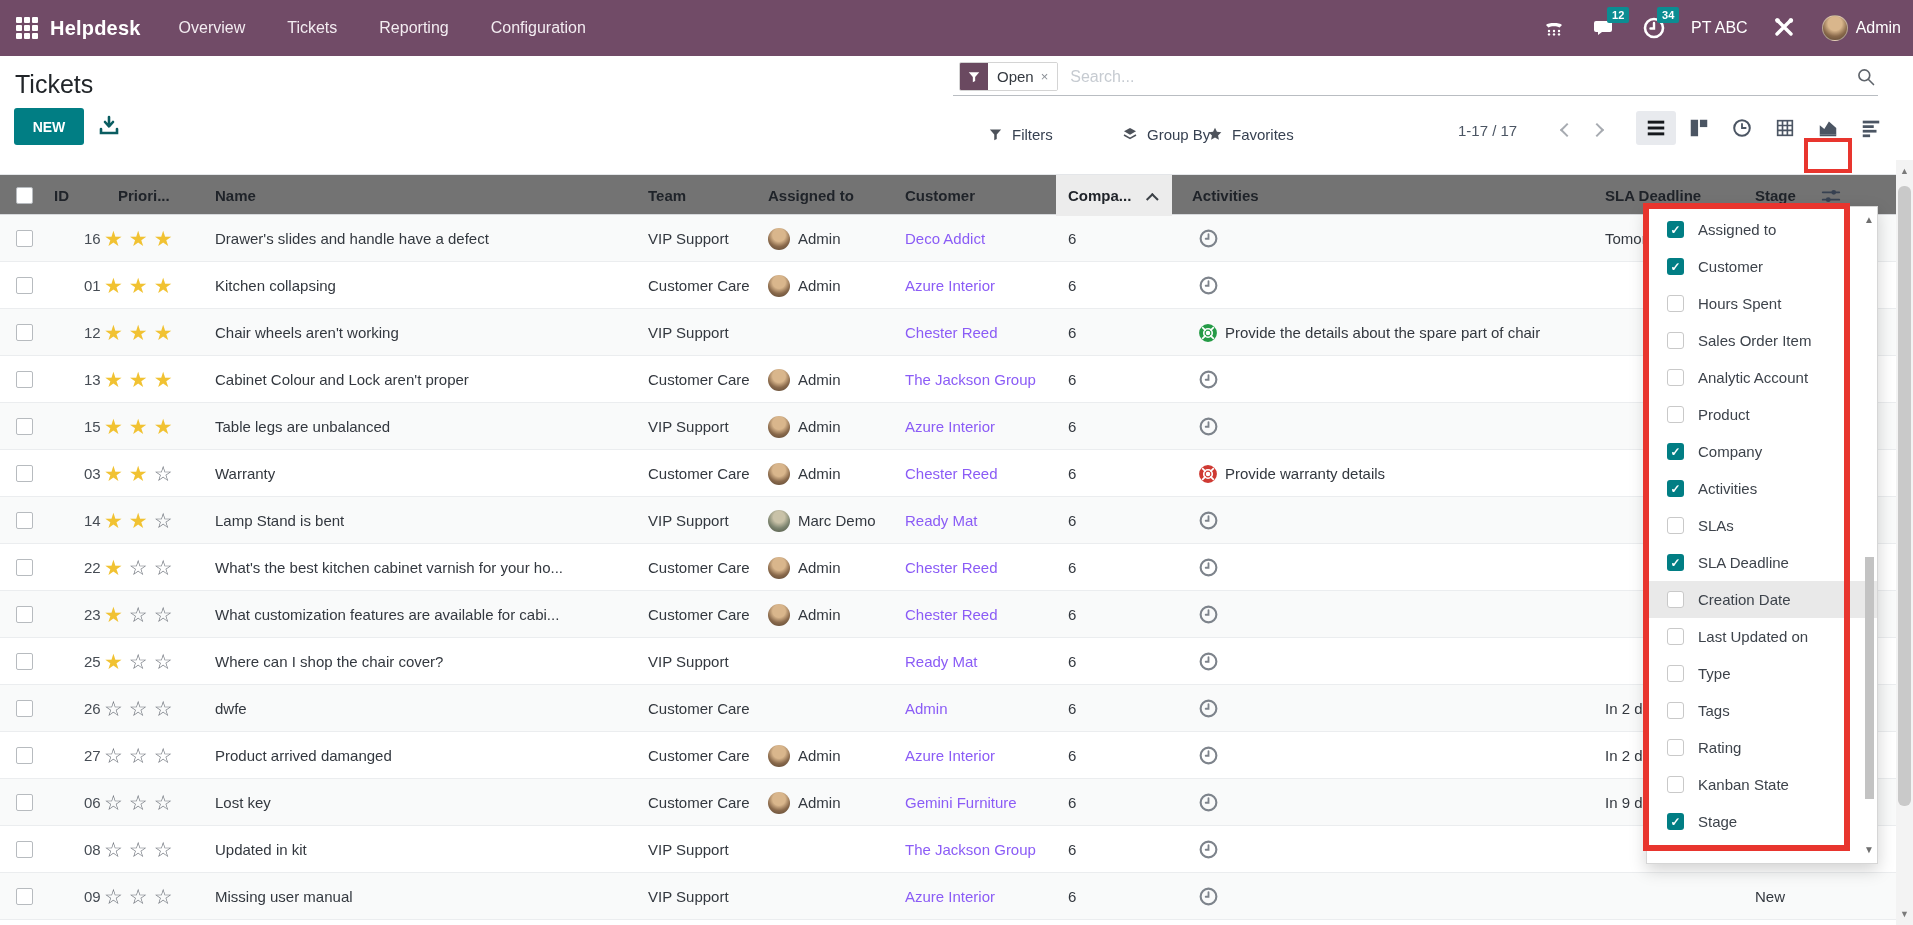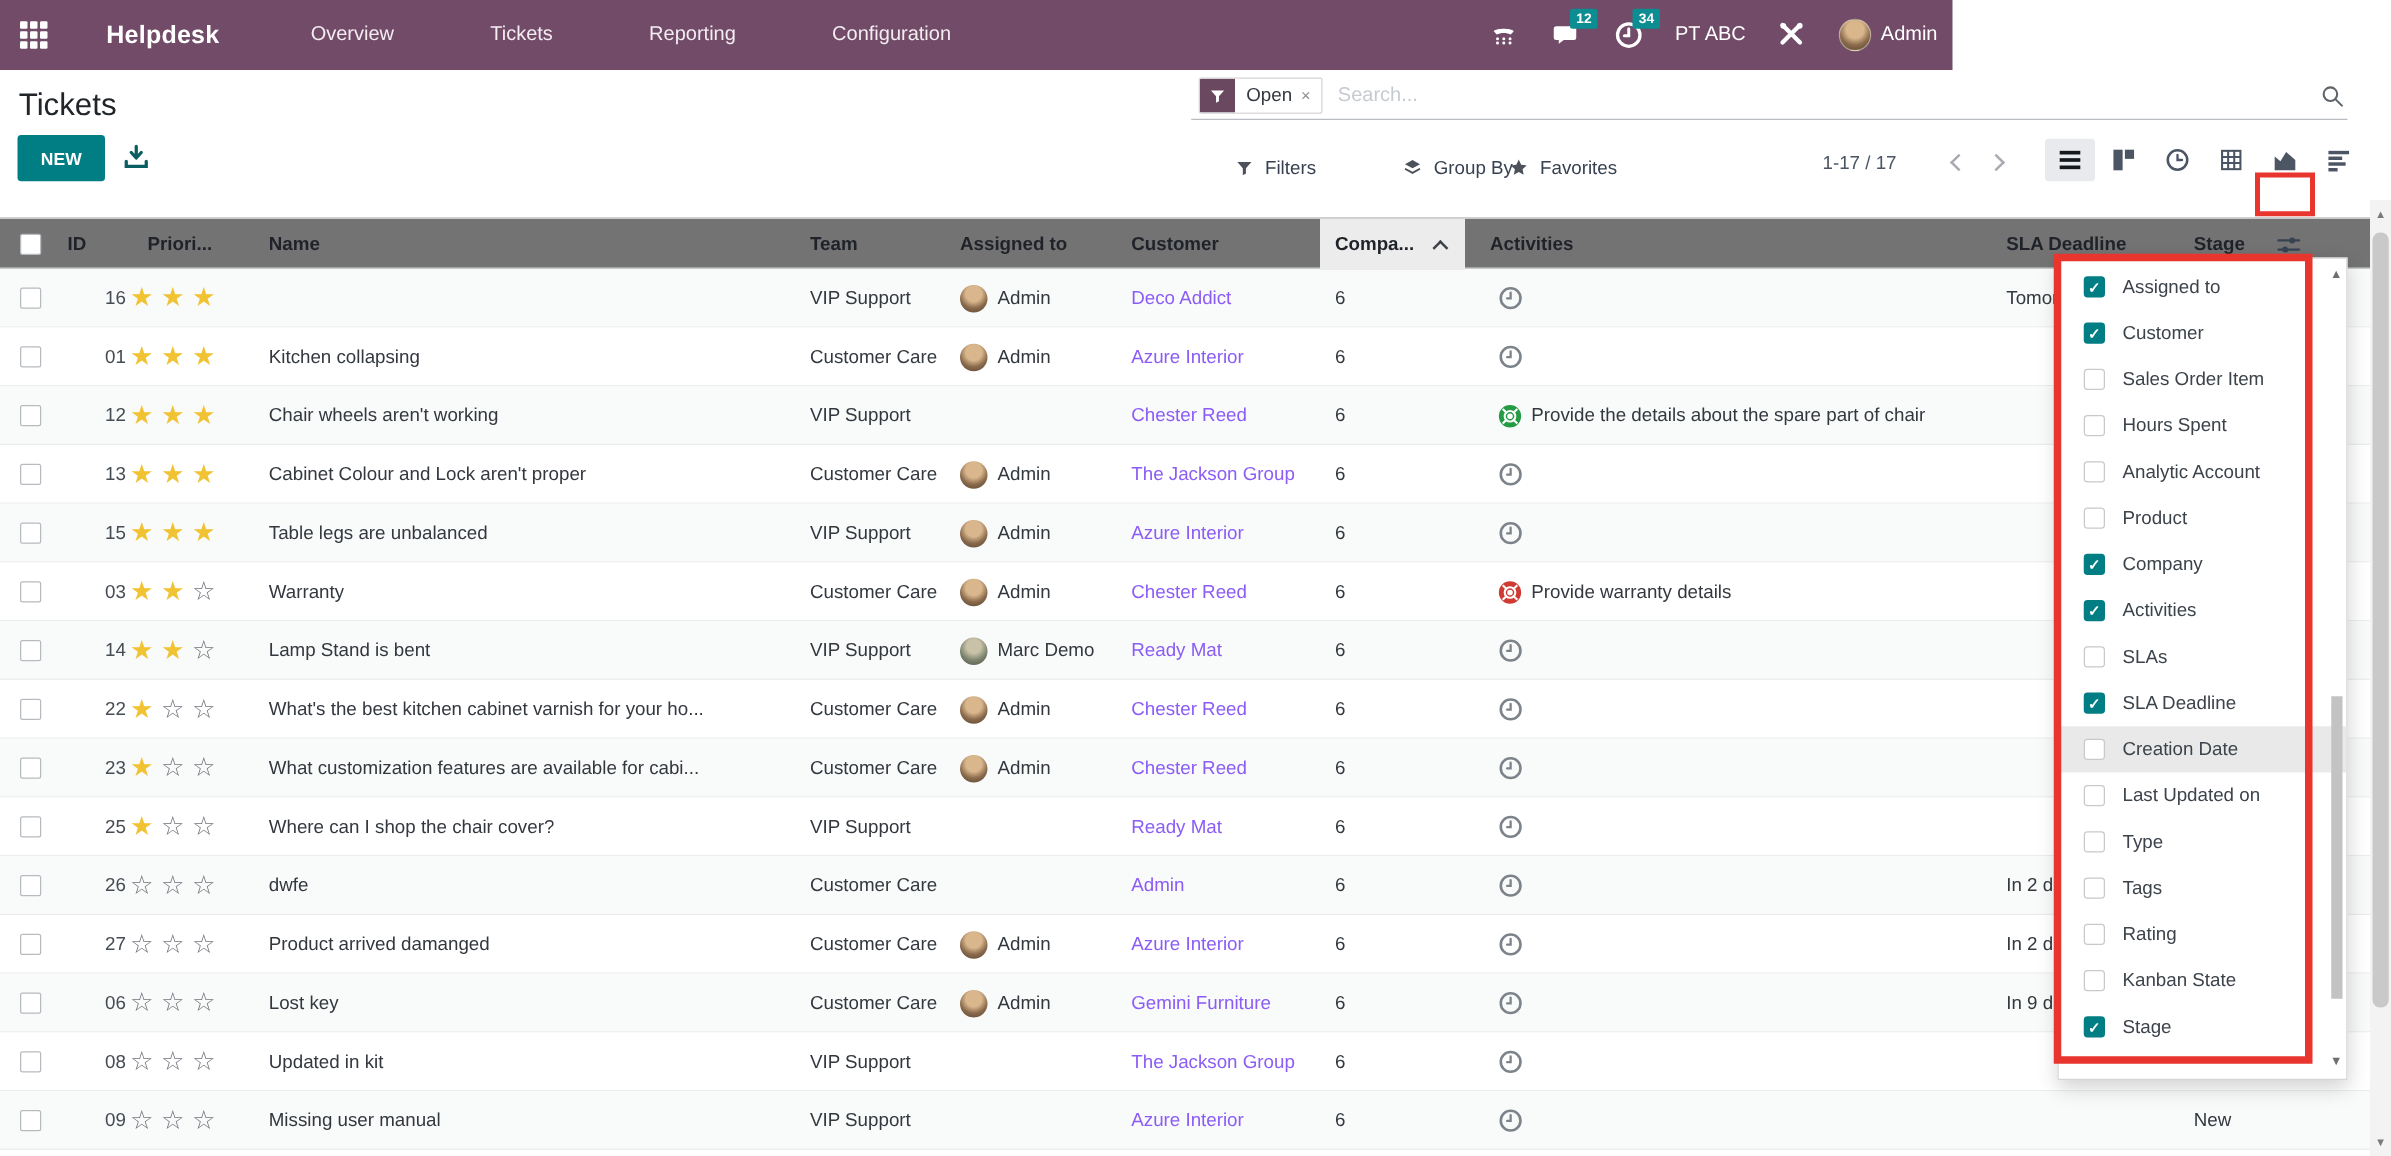--- a/index.html
+++ b/index.html
@@ -1,22 +1,22 @@
 <!DOCTYPE html>
 <html><head>
 <meta charset="utf-8">
 <style>
   * { margin:0; padding:0; box-sizing:border-box; }
   html,body { width:1913px; height:925px; overflow:hidden; background:#fff;
     font-family:"Liberation Sans", sans-serif; }
   body { position:relative; }
 
   
-  .navbar { position:absolute; top:0; left:0; width:1562px; height:56px;
-    background:#714B67; display:flex; align-items:center; color:#fff; z-index:3;gap:35px; }
+  .navbar { position:absolute; top:0; left:0; width:1913px; height:56px;
+    background:#714B67; display:flex; align-items:center; color:#fff; z-index:3; }
   .apps-grid { margin-left:16px; width:22px; height:22px; display:grid;
     grid-template-columns:repeat(3,6px); grid-template-rows:repeat(3,6px); gap:2px; cursor:pointer; }
   .apps-grid i { background:#fff; border-radius:1px; }
   .app-name { margin-left:12px; font-size:20px; font-weight:bold; letter-spacing:.2px; cursor:pointer; }
   .nav-item { margin-left:34px; font-size:16px; color:#f3ecf1; cursor:pointer; padding:6px 4px; }
   .nav-right { position:absolute; right:12px; top:0; height:56px; display:flex; align-items:center; gap:24px; }
   .nav-ico { position:relative; width:26px; height:26px; display:flex; align-items:center; justify-content:center; cursor:pointer; }
   .nav-badge { position:absolute; top:-8px; left:16px; background:#0b8d92; color:#fff;
     font-size:11px; font-weight:bold; padding:1px 5px; border-radius:2px; line-height:14px; }
   .company-name { font-size:16px; color:#fff; cursor:pointer; }
@@ -320,20 +320,21 @@
   </div>
 </div>
 
 <div class="rows-wrap" id="rows">
     <div class="row">
       <span class="cell c-check">
         <span class="checkbox" style="display:block"></span>
       </span>
       <span class="cell c-id">16</span>
       <span class="cell c-stars"><span class="star-on">★</span><span class="star-on">★</span><span class="star-on">★</span></span>
+      <span class="cell c-name">Drawer's slides and handle have a defect</span>
       <span class="cell c-team">VIP Support</span>
       <span class="cell c-assigned">
         <span class="avatar-sm"></span>
         <span>Admin</span>
       </span>
       <span class="cell c-customer">Deco Addict</span>
       <span class="cell c-company">6</span>
       <span class="cell c-activity">
         <span>
           <svg width="21" height="21" viewBox="0 0 24 24" style="display:block">
@@ -691,25 +692,25 @@
       <div class="dd-item">
         <span class="dd-check on">✓</span>
         <span>Assigned to</span>
       </div>
       <div class="dd-item">
         <span class="dd-check on">✓</span>
         <span>Customer</span>
       </div>
       <div class="dd-item">
         <span class="dd-check off"></span>
+        <span>Hours Spent</span>
+      </div>
+      <div class="dd-item">
+        <span class="dd-check off"></span>
         <span>Sales Order Item</span>
-      </div>
-      <div class="dd-item">
-        <span class="dd-check off"></span>
-        <span>Hours Spent</span>
       </div>
       <div class="dd-item">
         <span class="dd-check off"></span>
         <span>Analytic Account</span>
       </div>
       <div class="dd-item">
         <span class="dd-check off"></span>
         <span>Product</span>
       </div>
       <div class="dd-item">

